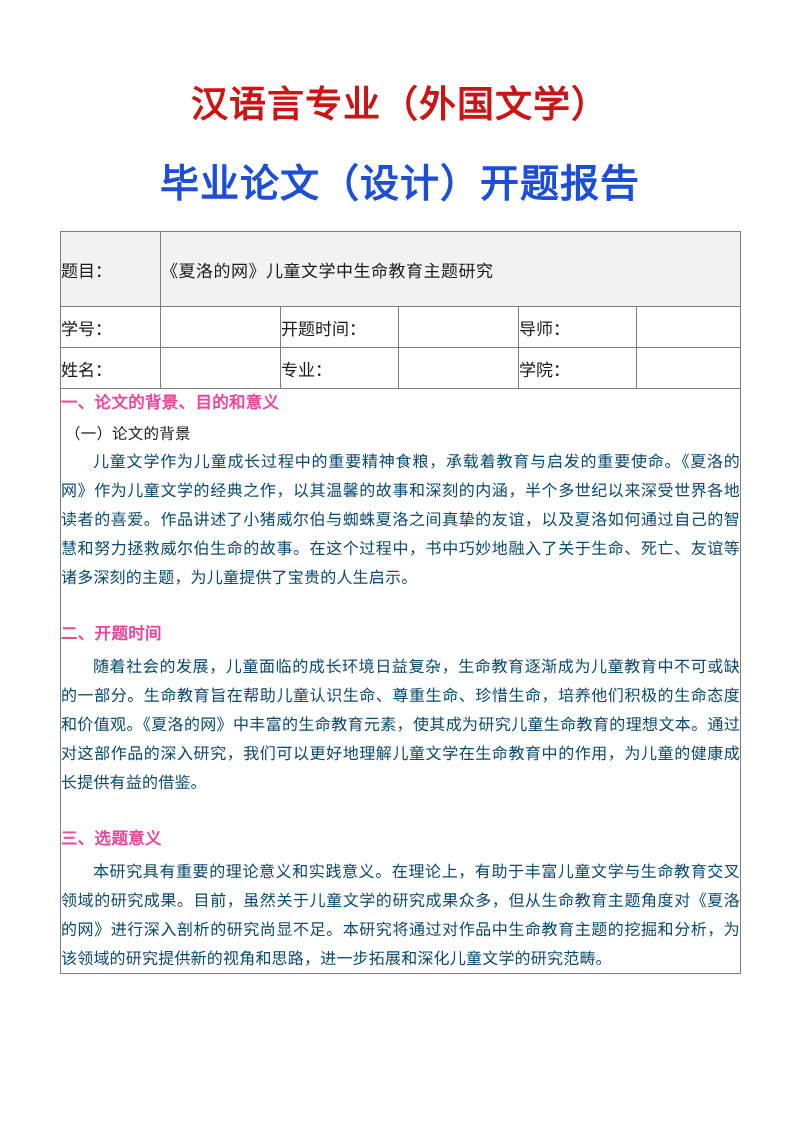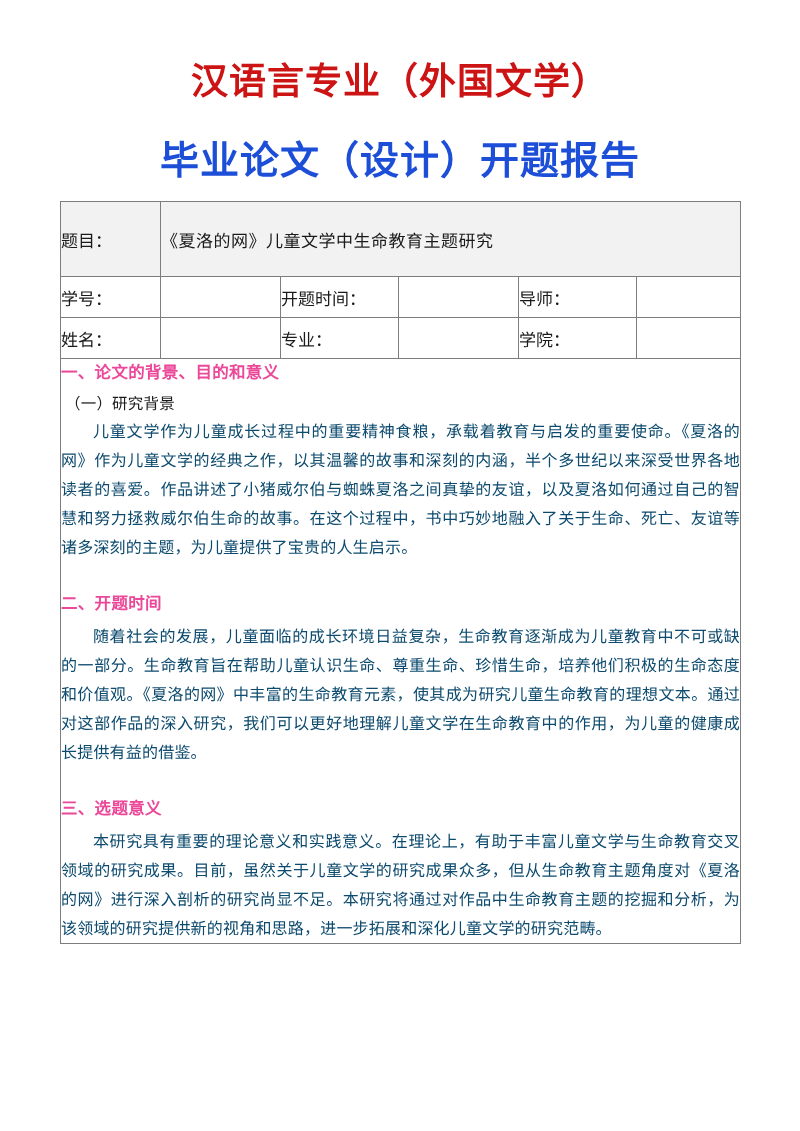--- a/index.html
+++ b/index.html
@@ -19,21 +19,21 @@
     position: relative;
     width: 800px;
     height: 1131px;
     box-sizing: border-box;
     padding: 0 60px;
     background: #ffffff;
   }
 
   
   .title-block {
-    padding-top: 59px;
+    padding-top: 82px;
     text-align: center;
   }
   .title-main {
     font-family: "Liberation Sans", "DejaVu Sans", sans-serif;
     font-weight: bold;
     font-size: 37px;
     line-height: 1.25;
     color: #cc1414;
     letter-spacing: 1px;
     white-space: nowrap;
@@ -44,21 +44,21 @@
     font-size: 39px;
     line-height: 1.25;
     color: #1d4ed8;
     letter-spacing: 1px;
     margin-top: 32px;
     white-space: nowrap;
   }
 
   
   .doc-table {
-    margin-top: 15px;
+    margin-top: 22px;
     width: 680px;
     border-collapse: collapse;
     table-layout: fixed;
   }
   .doc-table td {
     border: 1px solid #7d7d7d;
     padding: 0;
     vertical-align: middle;
     font-size: 17px;
     color: #1a1a1a;
@@ -166,21 +166,21 @@
         <td class="cell-label"></td>
         <td class="cell-label">专业：</td>
         <td class="cell-label"></td>
         <td class="cell-label">学院：</td>
         <td class="cell-label"></td>
       </tr>
       <tr>
         <td class="content-cell" colspan="6">
 
           <div class="sec-heading tight-top">一、论文的背景、目的和意义</div>
-          <div class="sub-heading">（一）研究背景</div>
+          <div class="sub-heading">（一）论文的背景</div>
           <p class="para">儿童文学作为儿童成长过程中的重要精神食粮，承载着教育与启发的重要使命。《夏洛的网》作为儿童文学的经典之作，以其温馨的故事和深刻的内涵，半个多世纪以来深受世界各地读者的喜爱。作品讲述了小猪威尔伯与蜘蛛夏洛之间真挚的友谊，以及夏洛如何通过自己的智慧和努力拯救威尔伯生命的故事。在这个过程中，书中巧妙地融入了关于生命、死亡、友谊等诸多深刻的主题，为儿童提供了宝贵的人生启示。</p>
 
           <div class="sec-heading spaced">二、开题时间</div>
           <p class="para">随着社会的发展，儿童面临的成长环境日益复杂，生命教育逐渐成为儿童教育中不可或缺的一部分。生命教育旨在帮助儿童认识生命、尊重生命、珍惜生命，培养他们积极的生命态度和价值观。《夏洛的网》中丰富的生命教育元素，使其成为研究儿童生命教育的理想文本。通过对这部作品的深入研究，我们可以更好地理解儿童文学在生命教育中的作用，为儿童的健康成长提供有益的借鉴。</p>
 
           <div class="sec-heading spaced">三、选题意义</div>
           <p class="para">本研究具有重要的理论意义和实践意义。在理论上，有助于丰富儿童文学与生命教育交叉领域的研究成果。目前，虽然关于儿童文学的研究成果众多，但从生命教育主题角度对《夏洛的网》进行深入剖析的研究尚显不足。本研究将通过对作品中生命教育主题的挖掘和分析，为该领域的研究提供新的视角和思路，进一步拓展和深化儿童文学的研究范畴。</p>
 
         </td>
       </tr>

